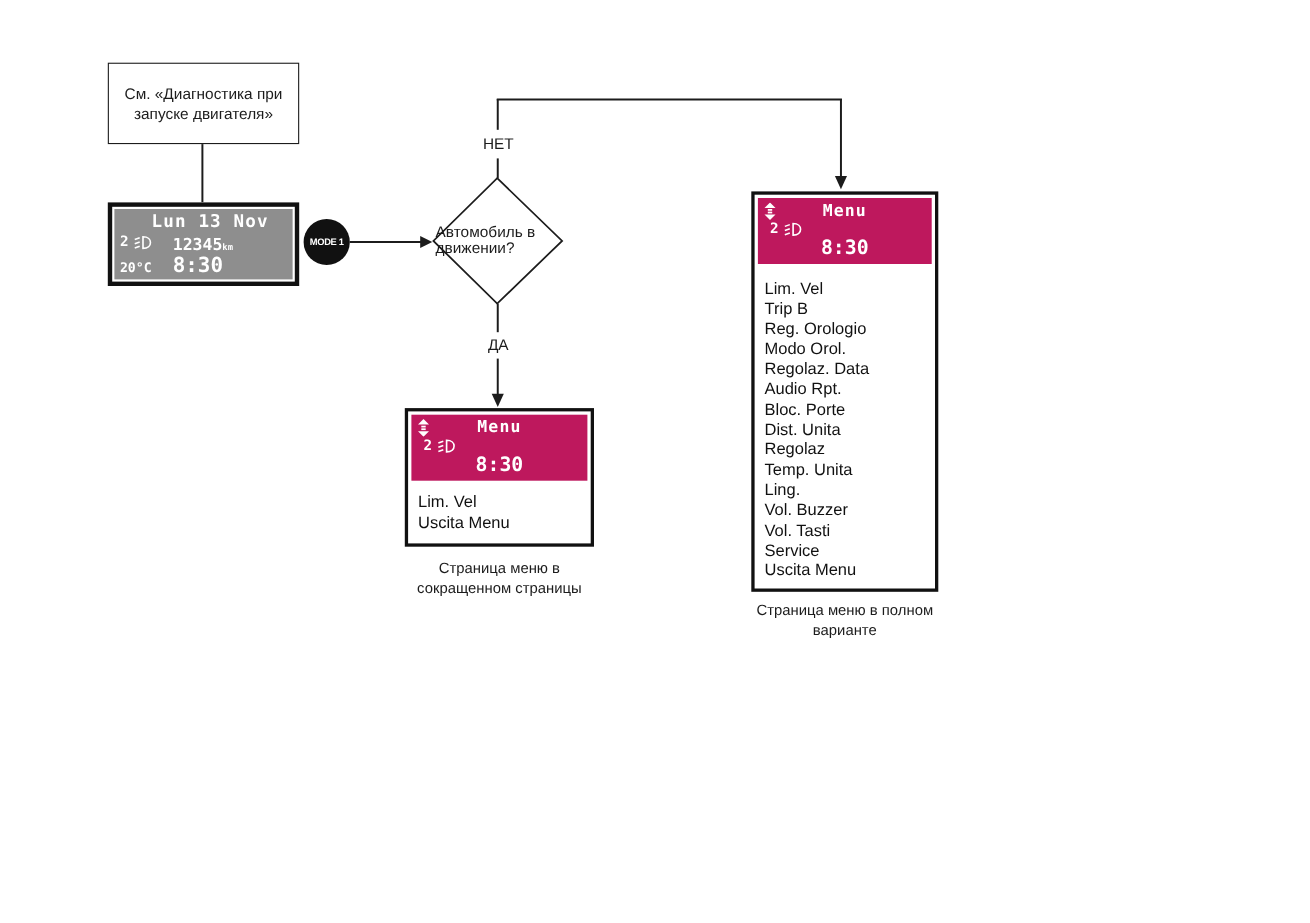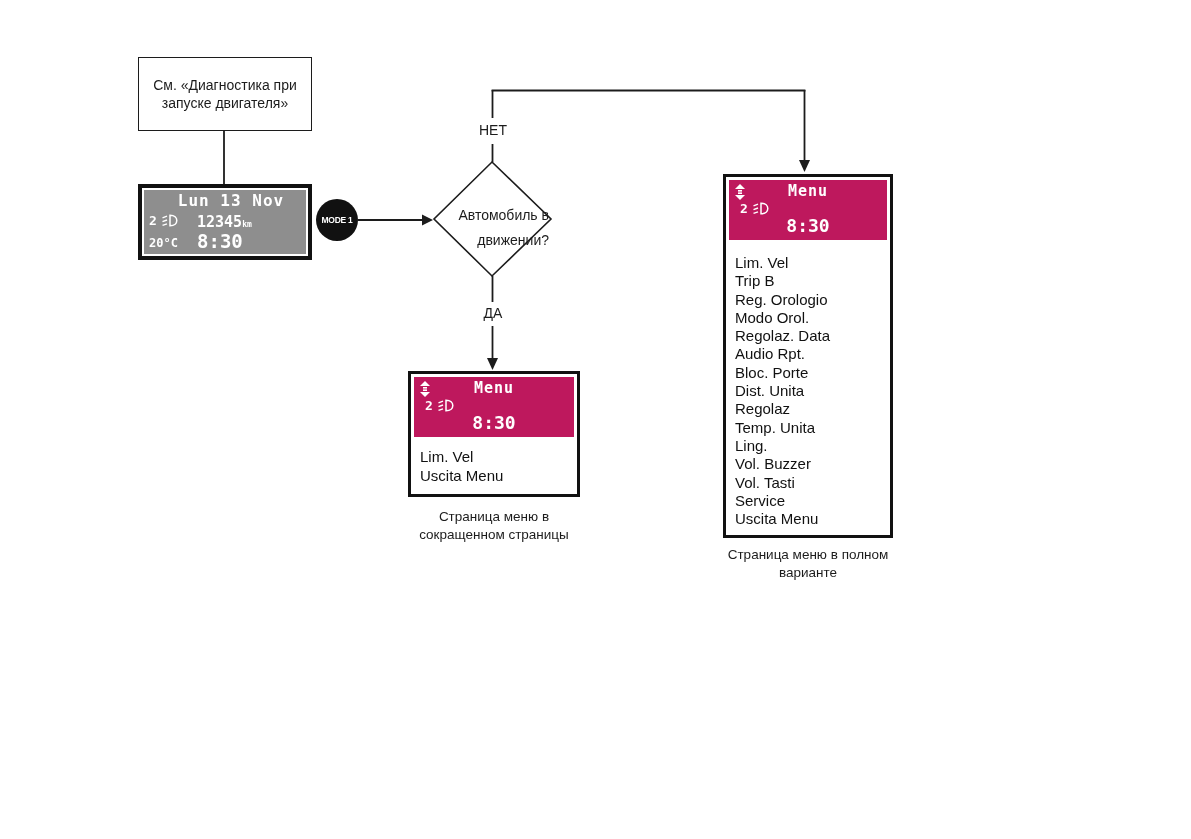--- a/index.html
+++ b/index.html
@@ -1,18 +1,18 @@
 <!DOCTYPE html>
 <html><head>
 <meta charset="utf-8">
 <style>
   html,body{margin:0;padding:0;background:#fff;}
   #canvas{
     position:relative;width:1028px;height:839px;background:#ffffff;overflow:hidden;
-    font-family:"Liberation Sans",sans-serif;color:#1c1c1c;margin-left:40px;
+    font-family:"Liberation Sans",sans-serif;color:#1c1c1c;
   }
   .abs{position:absolute;}
   svg.overlay{position:absolute;left:0;top:0;width:1191px;height:839px;pointer-events:none;}
 
   
   .ref-box{
     left:98px;top:57px;width:172px;height:72px;
     border:1.5px solid #1c1c1c;background:#fff;
     display:flex;align-items:center;justify-content:center;text-align:center;
     font-size:14px;line-height:18px;
@@ -51,22 +51,22 @@
   .cap2{left:359px;top:508px;width:190px;}
   .cap3{left:673px;top:546px;width:190px;}
 
   .mode-btn{
     left:276px;top:199px;width:42px;height:42px;border-radius:50%;
     background:#111;color:#fff;display:flex;align-items:center;justify-content:center;
     font-size:8.5px;font-weight:bold;letter-spacing:-0.3px;white-space:nowrap;
   }
 
   .decision-text{
-    left:396px;top:203px;width:113px;text-align:right;
-    font-size:14px;line-height:25px;
+    left:396px;top:203px;width:113px;text-align:left;
+    font-size:14px;line-height:15px;
   }
   .branch-label{font-size:14px;text-align:center;width:50px;}
   .no-label{left:428px;top:122px;}
   .yes-label{left:428px;top:305px;}
 </style>
 </head>
 <body>
 
 <div id="canvas">
 

